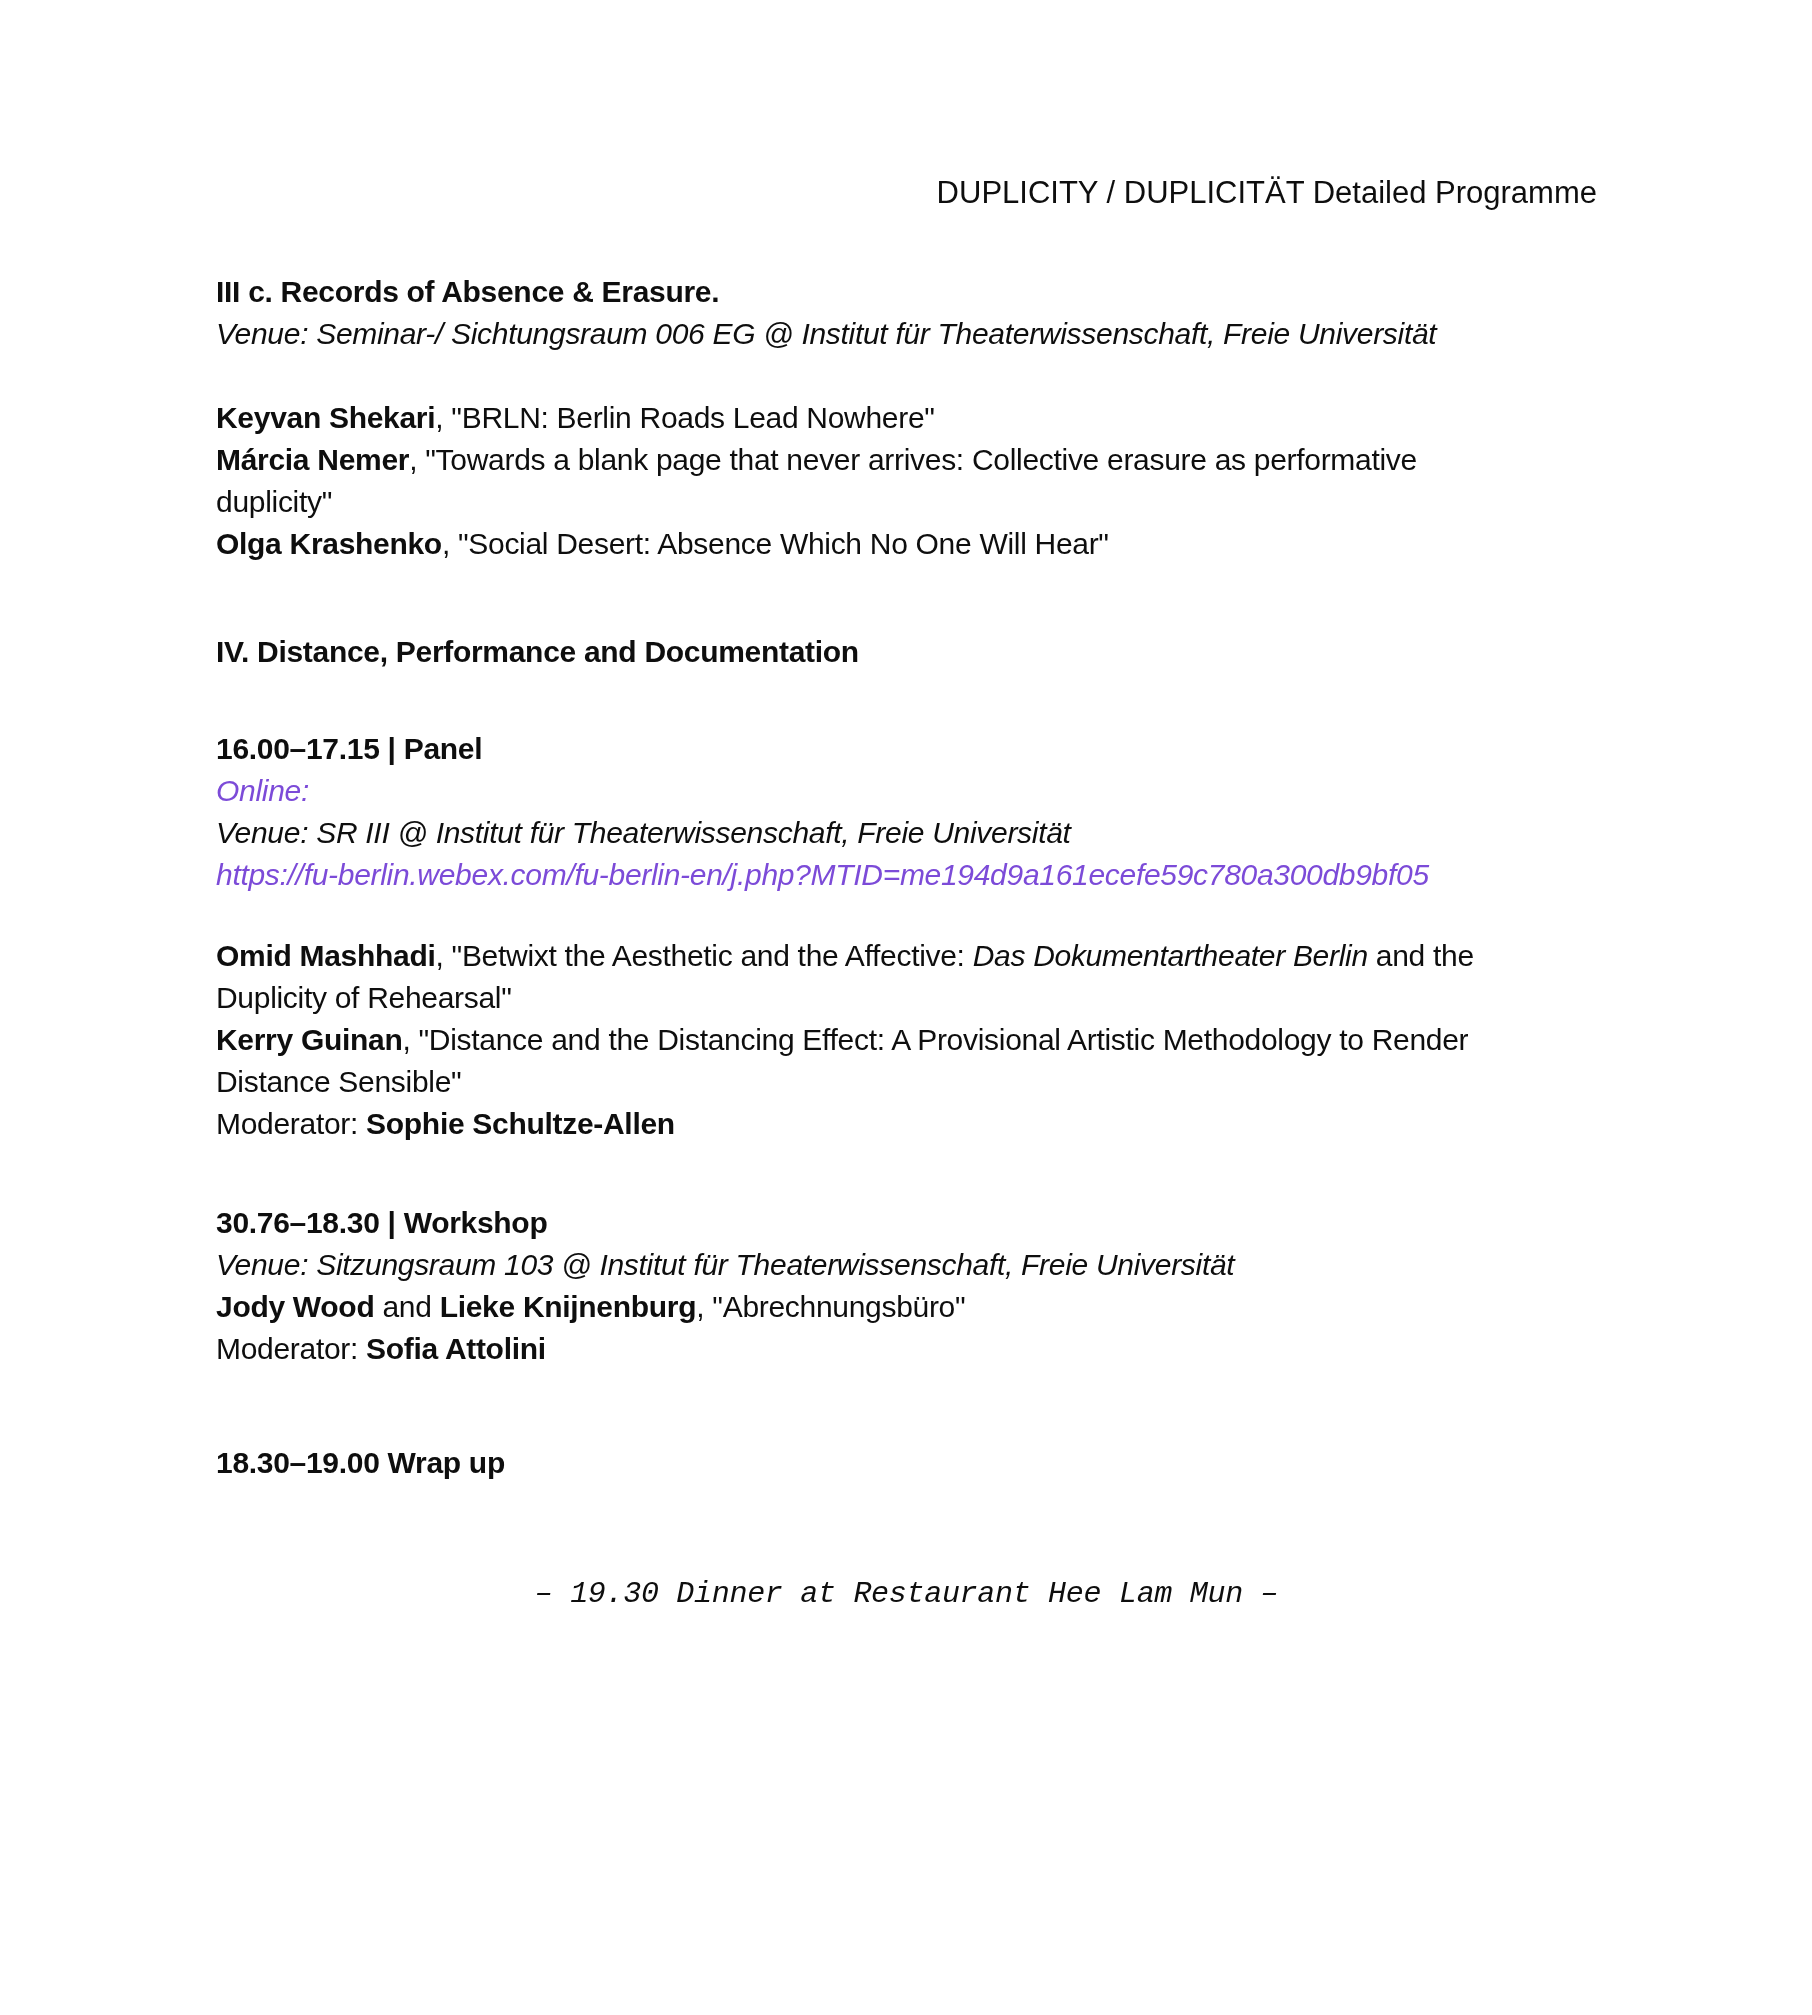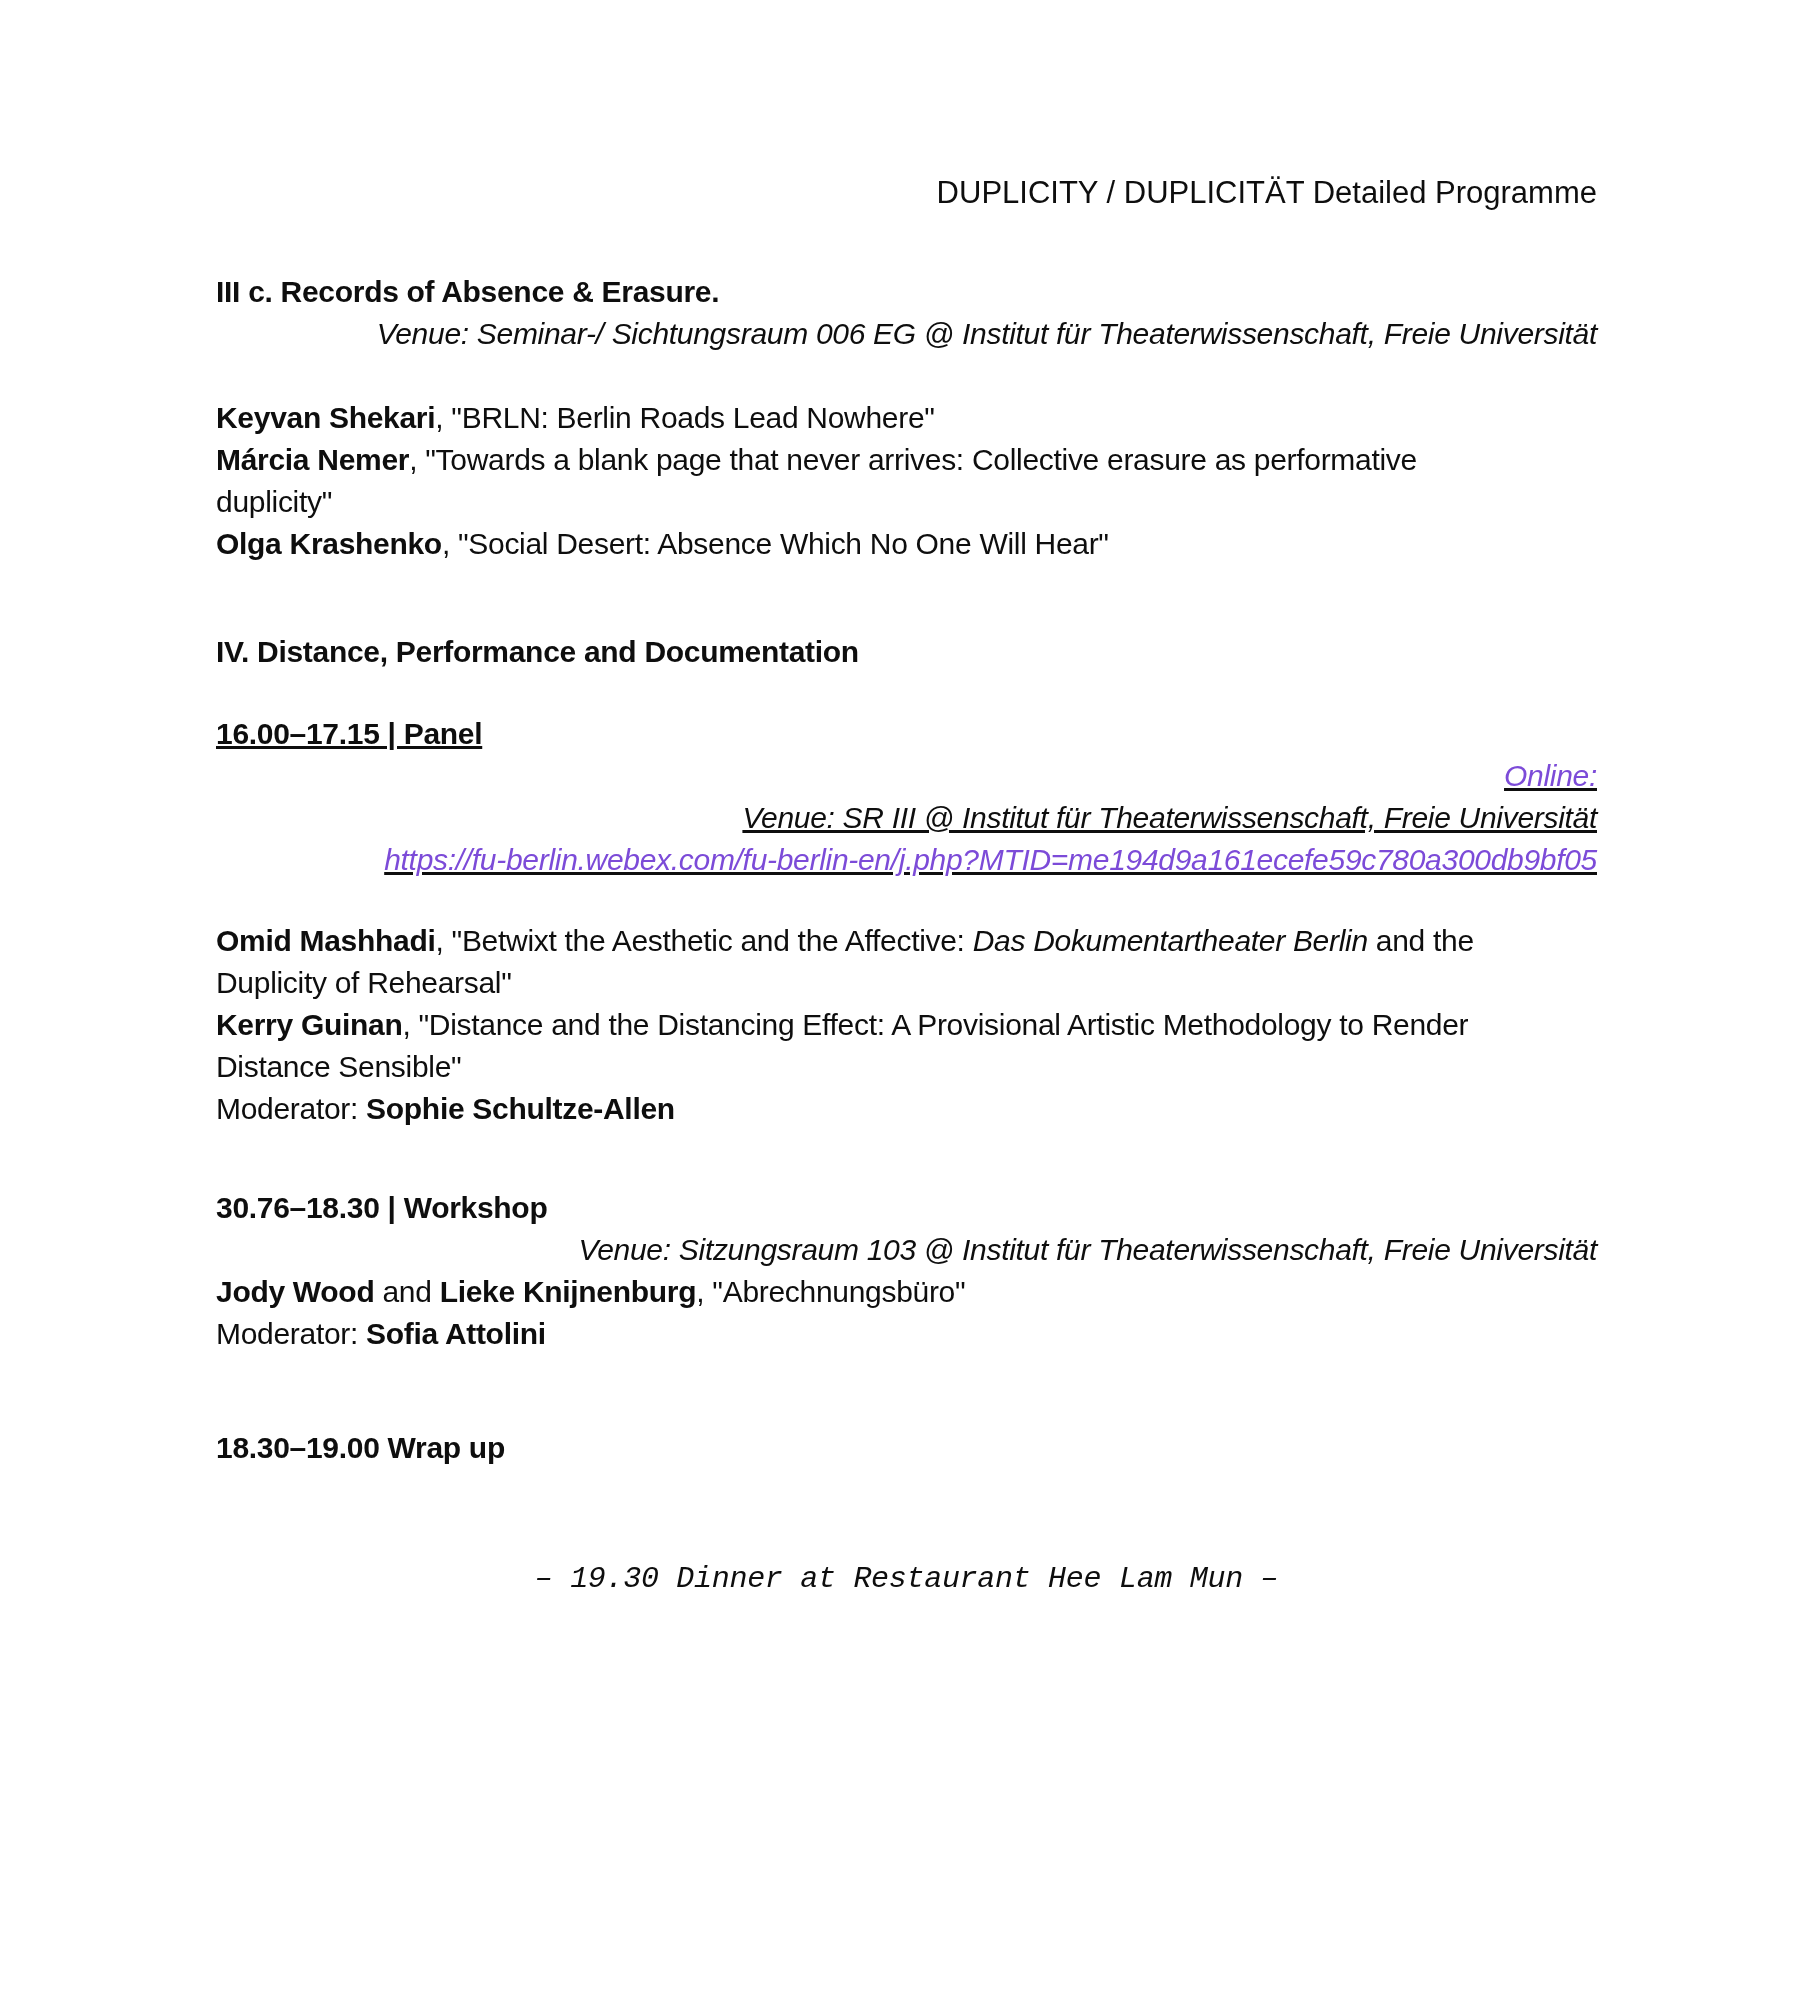--- a/index.html
+++ b/index.html
@@ -17,40 +17,40 @@
     letter-spacing: -0.3px;
     -webkit-font-smoothing: antialiased;
   }
   .content {
     padding: 172px 216px 0 216px;
   }
   .line {
     white-space: nowrap;
   }
   .b { font-weight: 700; }
-  .i { font-style: italic; text-align: right; }
+  .i { font-style: italic; }
   .purple { color: #7C4BD8; }
   .doc-title {
     font-family: Liberation Sans, sans-serif;
     font-size: 31px;
     letter-spacing: 0;
     text-align: right;
     white-space: nowrap;
   }
   .day-heading {
     font-size: 36px;
     line-height: 47px;
     font-weight: 700;
     letter-spacing: -0.7px;
     margin-top: 91px;
   }
   .sess3-head   { margin-top: 57px; }
   .sess3-speakers { margin-top: 42px; }
   .sess4-heading { margin-top: 66px; font-weight: 700; }
-  .panel-info   { margin-top: 40px; text-decoration: underline; }
+  .panel-info   { margin-top: 55px; }
   .panel-speakers { margin-top: 39px; }
   .workshop-block { margin-top: 57px; }
   .wrapup-line  { margin-top: 72px; font-weight: 700; }
   .footer-line  { margin-top: 89px; text-align: center; font-style: italic; white-space: nowrap; font-family: Liberation Mono, monospace; }
   .url-link { cursor: pointer; text-decoration: none; }
 </style>
 </head>
 <body>
 
 <div class="content">

